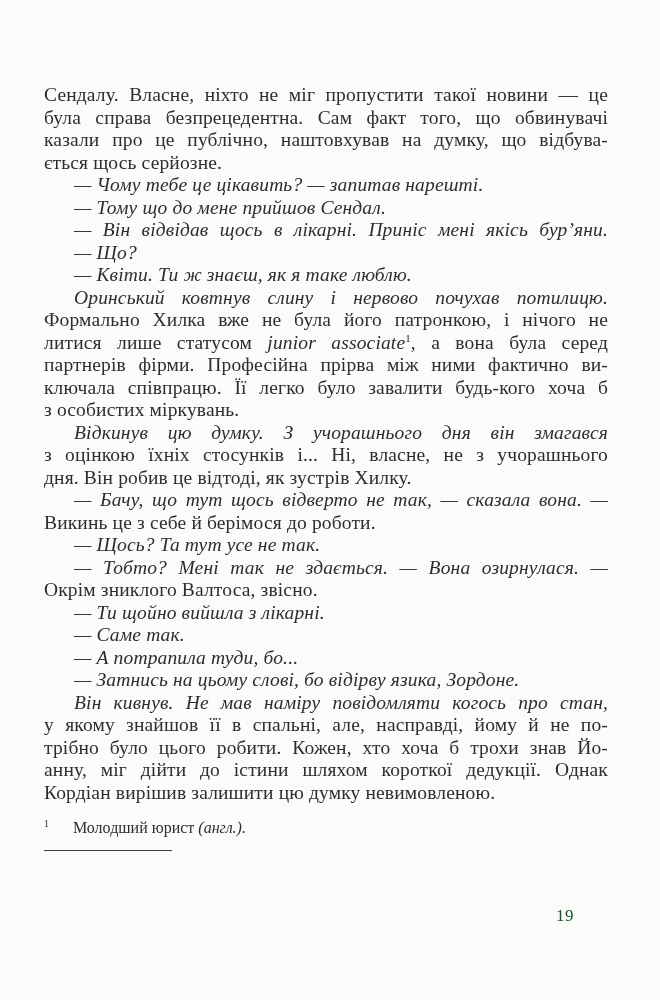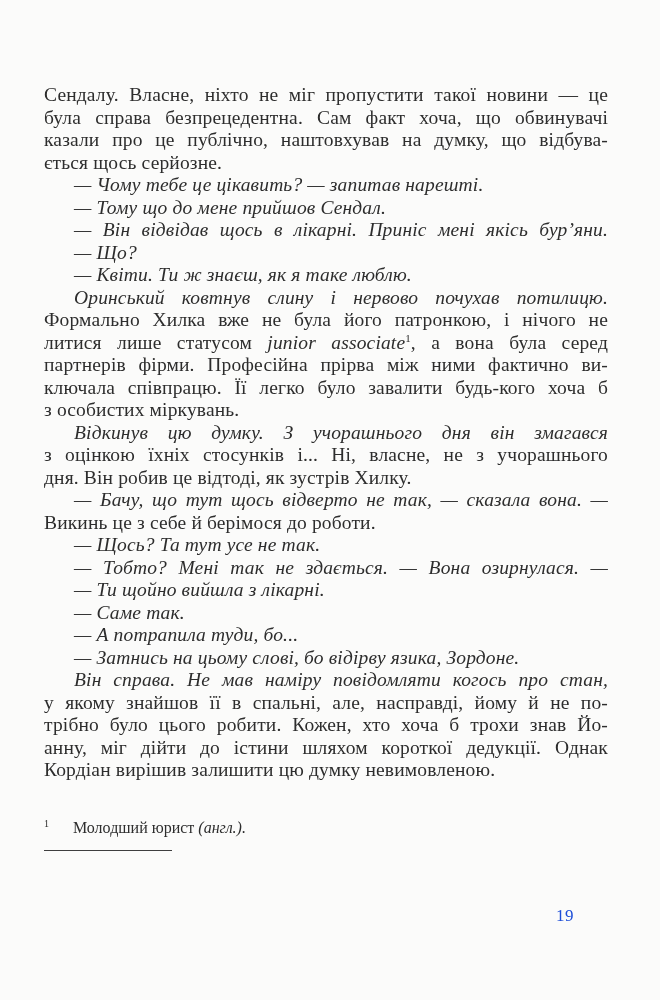--- a/index.html
+++ b/index.html
@@ -54,55 +54,56 @@
   .footnote sup {
     font-size: 10px;
     vertical-align: 6px;
     margin-right: 24px;
   }
   .page-number {
     position: absolute;
     left: 556px; top: 906px;
     font-size: 17px;
     letter-spacing: 0.5px;
-    color: #1d4ed8;
+    color: #14532d;
   }
 </style>
 </head>
 <body style="background: rgb(251, 251, 250); color: rgb(45, 45, 45);">
 
 <div class="page">
   <div class="text-block">
       <div class="line just"><span>Сендалу. Власне, ніхто не міг пропустити такої новини — це</span></div>
-      <div class="line just"><span>була справа безпрецедентна. Сам факт хоча, що обвинувачі</span></div>
+      <div class="line just"><span>була справа безпрецедентна. Сам факт того, що обвинувачі</span></div>
       <div class="line just"><span>казали про це публічно, наштовхував на думку, що відбува-</span></div>
       <div class="line"><span>ється щось серйозне.</span></div>
       <div class="line ind"><span>— Чому тебе це цікавить? — запитав нарешті.</span></div>
       <div class="line ind"><span>— Тому що до мене прийшов Сендал.</span></div>
       <div class="line ind just"><span>— Він відвідав щось в лікарні. Приніс мені якісь бур’яни.</span></div>
       <div class="line ind"><span>— Що?</span></div>
       <div class="line ind"><span>— Квіти. Ти ж знаєш, як я таке люблю.</span></div>
       <div class="line ind just"><span>Оринський ковтнув слину і нервово почухав потилицю.</span></div>
       <div class="line just"><span>Формально Хилка вже не була його патронкою, і нічого не</span></div>
       <div class="line just"><span>литися лише статусом </span><span class="it">junior associate</span><sup>1</sup><span>, а вона була серед</span></div>
       <div class="line just"><span>партнерів фірми. Професійна прірва між ними фактично ви-</span></div>
       <div class="line just"><span>ключала співпрацю. Її легко було завалити будь-кого хоча б</span></div>
       <div class="line"><span>з особистих міркувань.</span></div>
       <div class="line ind just"><span>Відкинув цю думку. З учорашнього дня він змагався</span></div>
       <div class="line just"><span>з оцінкою їхніх стосунків і... Ні, власне, не з учорашнього</span></div>
       <div class="line"><span>дня. Він робив це відтоді, як зустрів Хилку.</span></div>
       <div class="line ind just"><span>— Бачу, що тут щось відверто не так, — сказала вона. —</span></div>
       <div class="line"><span>Викинь це з себе й берімося до роботи.</span></div>
       <div class="line ind"><span>— Щось? Та тут усе не так.</span></div>
       <div class="line ind just"><span>— Тобто? Мені так не здається. — Вона озирнулася. —</span></div>
+      <div class="line"><span>Окрім зниклого Валтоса, звісно.</span></div>
       <div class="line ind"><span>— Ти щойно вийшла з лікарні.</span></div>
       <div class="line ind"><span>— Саме так.</span></div>
       <div class="line ind"><span>— А потрапила туди, бо...</span></div>
       <div class="line ind"><span>— Затнись на цьому слові, бо відірву язика, Зордоне.</span></div>
-      <div class="line ind just"><span>Він справа. Не мав наміру повідомляти когось про стан,</span></div>
+      <div class="line ind just"><span>Він кивнув. Не мав наміру повідомляти когось про стан,</span></div>
       <div class="line just"><span>у якому знайшов її в спальні, але, насправді, йому й не по-</span></div>
       <div class="line just"><span>трібно було цього робити. Кожен, хто хоча б трохи знав Йо-</span></div>
       <div class="line just"><span>анну, міг дійти до істини шляхом короткої дедукції. Однак</span></div>
       <div class="line"><span>Кордіан вирішив залишити цю думку невимовленою.</span></div>
     </div>
   <div class="footnote-rule"></div>
   <div class="footnote"><sup>1</sup><span><span>Молодший юрист </span><span class="it">(англ.).</span></span></div>
   <div class="page-number">19</div>
 </div>
 

